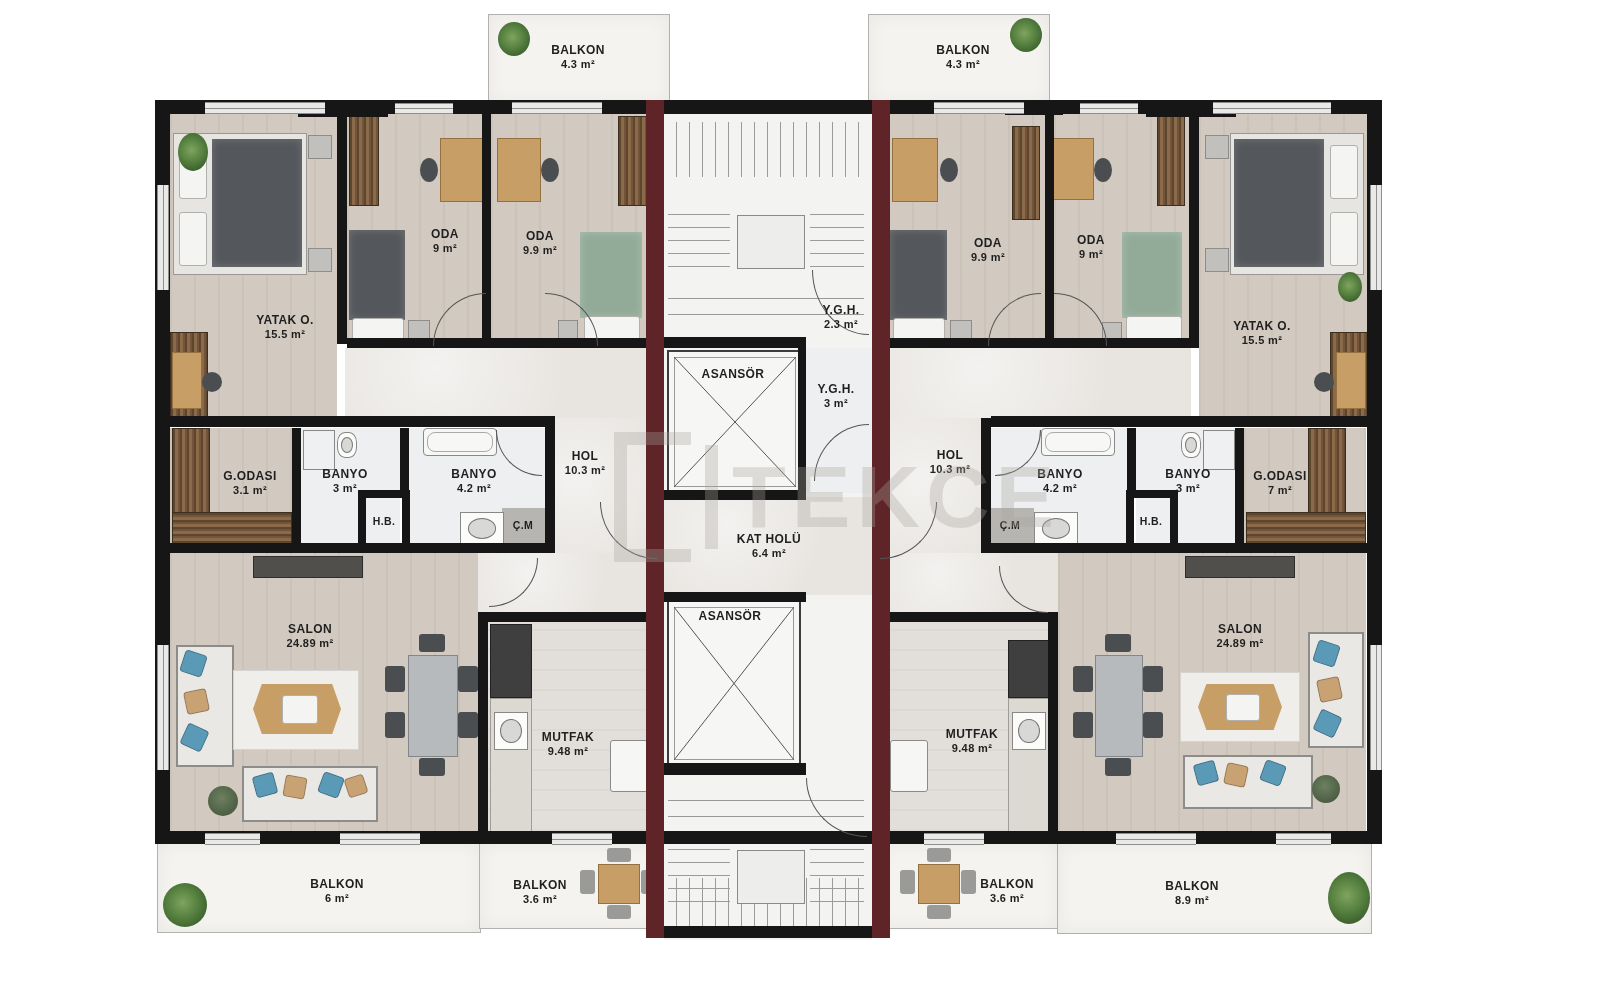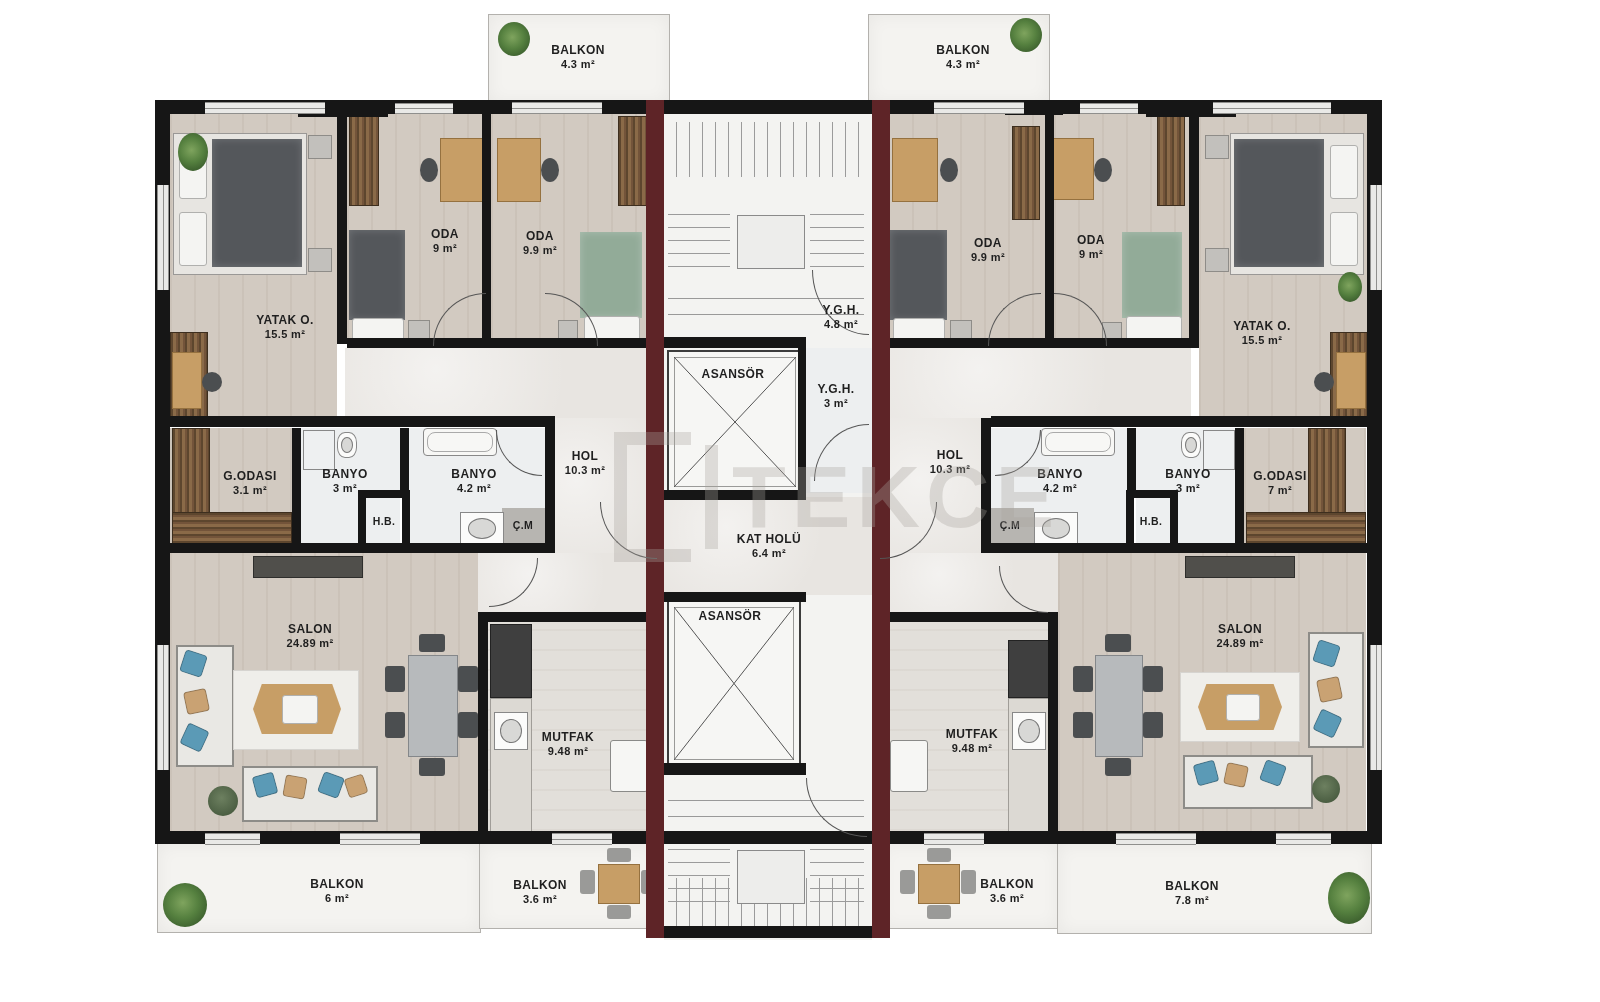--- a/index.html
+++ b/index.html
@@ -362,25 +362,25 @@
   <div class="label" style="left:1262px;top:333px;"><span>YATAK O.</span><span class="area">15.5 m²</span></div>
   <div class="label" style="left:950px;top:462px;"><span>HOL</span><span class="area">10.3 m²</span></div>
   <div class="label" style="left:1060px;top:481px;"><span>BANYO</span><span class="area">4.2 m²</span></div>
   <div class="label sm" style="left:1010px;top:526px;"><span>Ç.M</span></div>
   <div class="label sm" style="left:1151px;top:522px;"><span>H.B.</span></div>
   <div class="label" style="left:1188px;top:481px;"><span>BANYO</span><span class="area">3 m²</span></div>
   <div class="label" style="left:1280px;top:483px;"><span>G.ODASI</span><span class="area">7 m²</span></div>
   <div class="label" style="left:1240px;top:636px;"><span>SALON</span><span class="area">24.89 m²</span></div>
   <div class="label" style="left:972px;top:741px;"><span>MUTFAK</span><span class="area">9.48 m²</span></div>
   <div class="label" style="left:1007px;top:891px;"><span>BALKON</span><span class="area">3.6 m²</span></div>
-  <div class="label" style="left:1192px;top:893px;"><span>BALKON</span><span class="area">7.8 m²</span></div>
+  <div class="label" style="left:1192px;top:893px;"><span>BALKON</span><span class="area">8.9 m²</span></div>
 
   <div class="label" style="left:733px;top:374px;"><span>ASANSÖR</span></div>
   <div class="label" style="left:730px;top:616px;"><span>ASANSÖR</span></div>
-  <div class="label" style="left:841px;top:317px;"><span>Y.G.H.</span><span class="area">4.8 m²</span></div>
+  <div class="label" style="left:841px;top:317px;"><span>Y.G.H.</span><span class="area">2.3 m²</span></div>
   <div class="label" style="left:836px;top:396px;"><span>Y.G.H.</span><span class="area">3 m²</span></div>
   <div class="label" style="left:769px;top:546px;"><span>KAT HOLÜ</span><span class="area">6.4 m²</span></div>
 
   <div class="watermark">
     <div class="wm-bracket"></div>
     <div class="wm-bar"></div>
     <div class="wm-text">TEKCE</div>
   </div>
 
 </div>

